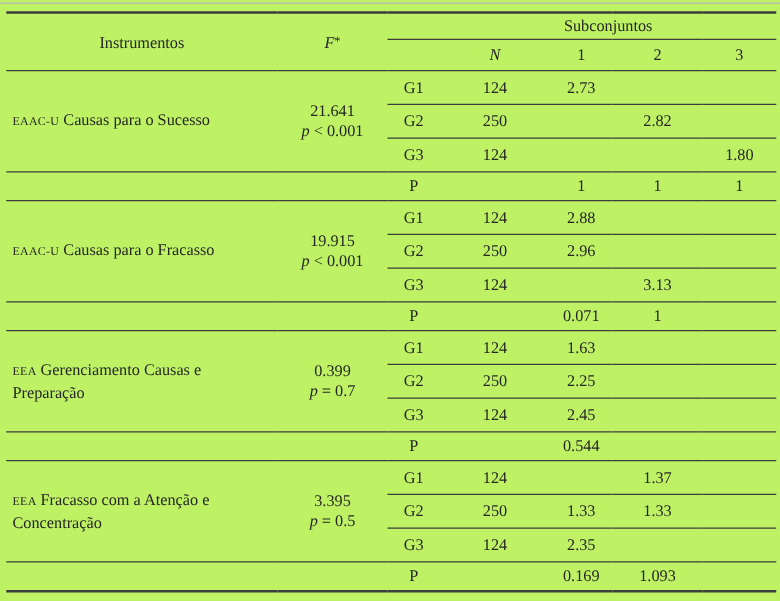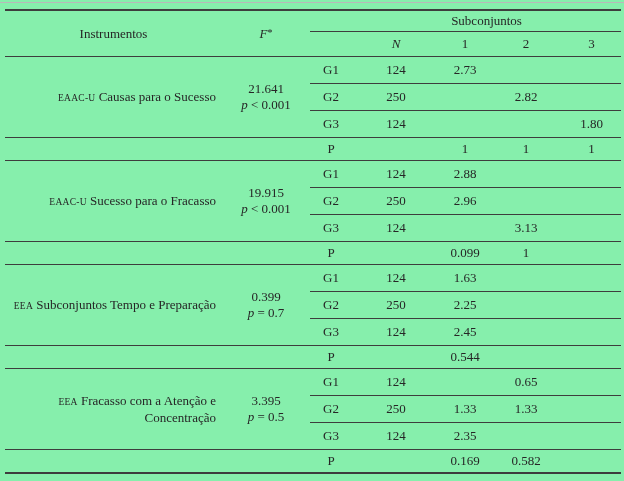--- a/index.html
+++ b/index.html
@@ -3,21 +3,21 @@
 <meta charset="utf-8">
 <style>
   :root{
     --line:#3d3d3d;
     --text:#262626;
   }
   html,body{margin:0;padding:0;background:#fff;}
   .page{
     position:relative;
     width:624px;height:481px;
-    background:#86efac;
+    background:#bef264;
     font-family:"Liberation Serif",serif;
     color:var(--text);
     overflow:hidden;
   }
   .hairline{
     position:absolute;top:2px;left:0;
     width:624px;height:1px;background:#b9b9b9;
   }
   table.stats{
     position:absolute;left:5px;top:9px;
@@ -39,21 +39,21 @@
   thead th.hbottom{border-bottom:1.5px solid var(--line);}
   tbody tr.grow{height:27px;}
   tbody tr.prow{height:23px;}
   tbody tr.prow td{
     border-top:1.5px solid var(--line);
     border-bottom:1.5px solid var(--line);
   }
   tbody.lastblock tr.prow td{border-bottom-width:2px;}
   td.pl{border-bottom:1px solid var(--line);}
   td.inst{
-    text-align:right;
+    text-align:left;
     padding-left:5px;padding-right:6px;
     line-height:16px;
   }
   .prefix{
     font-size:9.5px;
     letter-spacing:.25px;
   }
   td.fcell{line-height:16px;}
   .ital{font-style:italic;}
   sup.star{font-size:10px;vertical-align:2px;}
@@ -124,21 +124,21 @@
         <td>P</td>
         <td></td>
         <td>1</td>
         <td>1</td>
         <td>1</td>
       </tr>
     </tbody>
 
     <tbody>
       <tr class="grow">
-        <td rowspan="3" class="inst"><span class="prefix">EAAC-U</span> <span>Sucesso para o Fracasso</span></td>
+        <td rowspan="3" class="inst"><span class="prefix">EAAC-U</span> <span>Causas para o Fracasso</span></td>
         <td rowspan="3" class="fcell">
             <div>19.915</div>
             <div><span class="ital">p</span> <span>&lt; 0.001</span></div>
           </td>
         <td class="pl">G1</td>
         <td class="pl">124</td>
         <td class="pl">2.88</td>
         <td class="pl"></td>
         <td class="pl"></td>
       </tr>
@@ -154,29 +154,29 @@
         <td>124</td>
         <td></td>
         <td>3.13</td>
         <td></td>
       </tr>
       <tr class="prow">
         <td></td>
         <td></td>
         <td>P</td>
         <td></td>
-        <td>0.099</td>
+        <td>0.071</td>
         <td>1</td>
         <td></td>
       </tr>
     </tbody>
 
     <tbody>
       <tr class="grow">
-        <td rowspan="3" class="inst"><span class="prefix">EEA</span> <span>Subconjuntos Tempo e Preparação</span></td>
+        <td rowspan="3" class="inst"><span class="prefix">EEA</span> <span>Gerenciamento Causas e Preparação</span></td>
         <td rowspan="3" class="fcell">
             <div>0.399</div>
             <div><span class="ital">p</span> <span>= 0.7</span></div>
           </td>
         <td class="pl">G1</td>
         <td class="pl">124</td>
         <td class="pl">1.63</td>
         <td class="pl"></td>
         <td class="pl"></td>
       </tr>
@@ -208,21 +208,21 @@
     <tbody class="lastblock">
       <tr class="grow">
         <td rowspan="3" class="inst"><span class="prefix">EEA</span> <span>Fracasso com a Atenção e Concentração</span></td>
         <td rowspan="3" class="fcell">
             <div>3.395</div>
             <div><span class="ital">p</span> <span>= 0.5</span></div>
           </td>
         <td class="pl">G1</td>
         <td class="pl">124</td>
         <td class="pl"></td>
-        <td class="pl">0.65</td>
+        <td class="pl">1.37</td>
         <td class="pl"></td>
       </tr>
       <tr class="grow">
         <td class="pl">G2</td>
         <td class="pl">250</td>
         <td class="pl">1.33</td>
         <td class="pl">1.33</td>
         <td class="pl"></td>
       </tr>
       <tr class="grow">
@@ -231,18 +231,18 @@
         <td>2.35</td>
         <td></td>
         <td></td>
       </tr>
       <tr class="prow">
         <td></td>
         <td></td>
         <td>P</td>
         <td></td>
         <td>0.169</td>
-        <td>0.582</td>
+        <td>1.093</td>
         <td></td>
       </tr>
     </tbody>
   </table>
 </div>
 
 </body></html>

